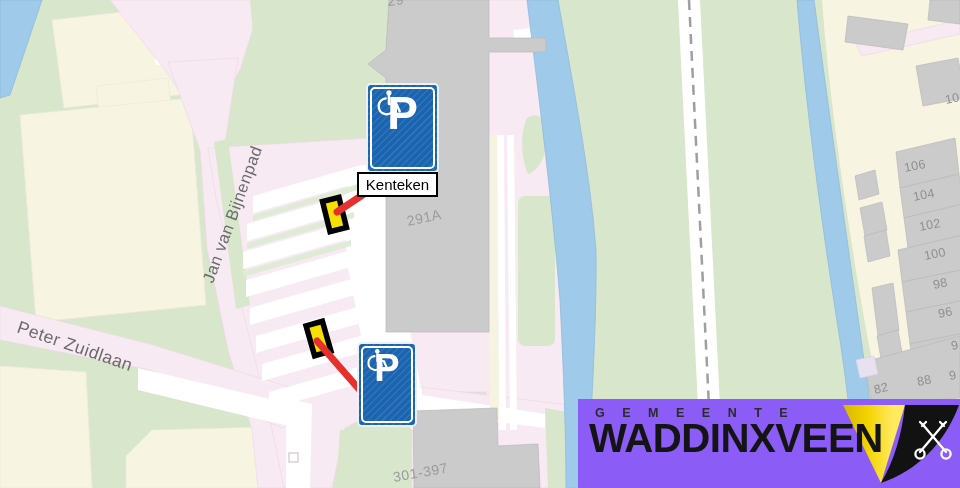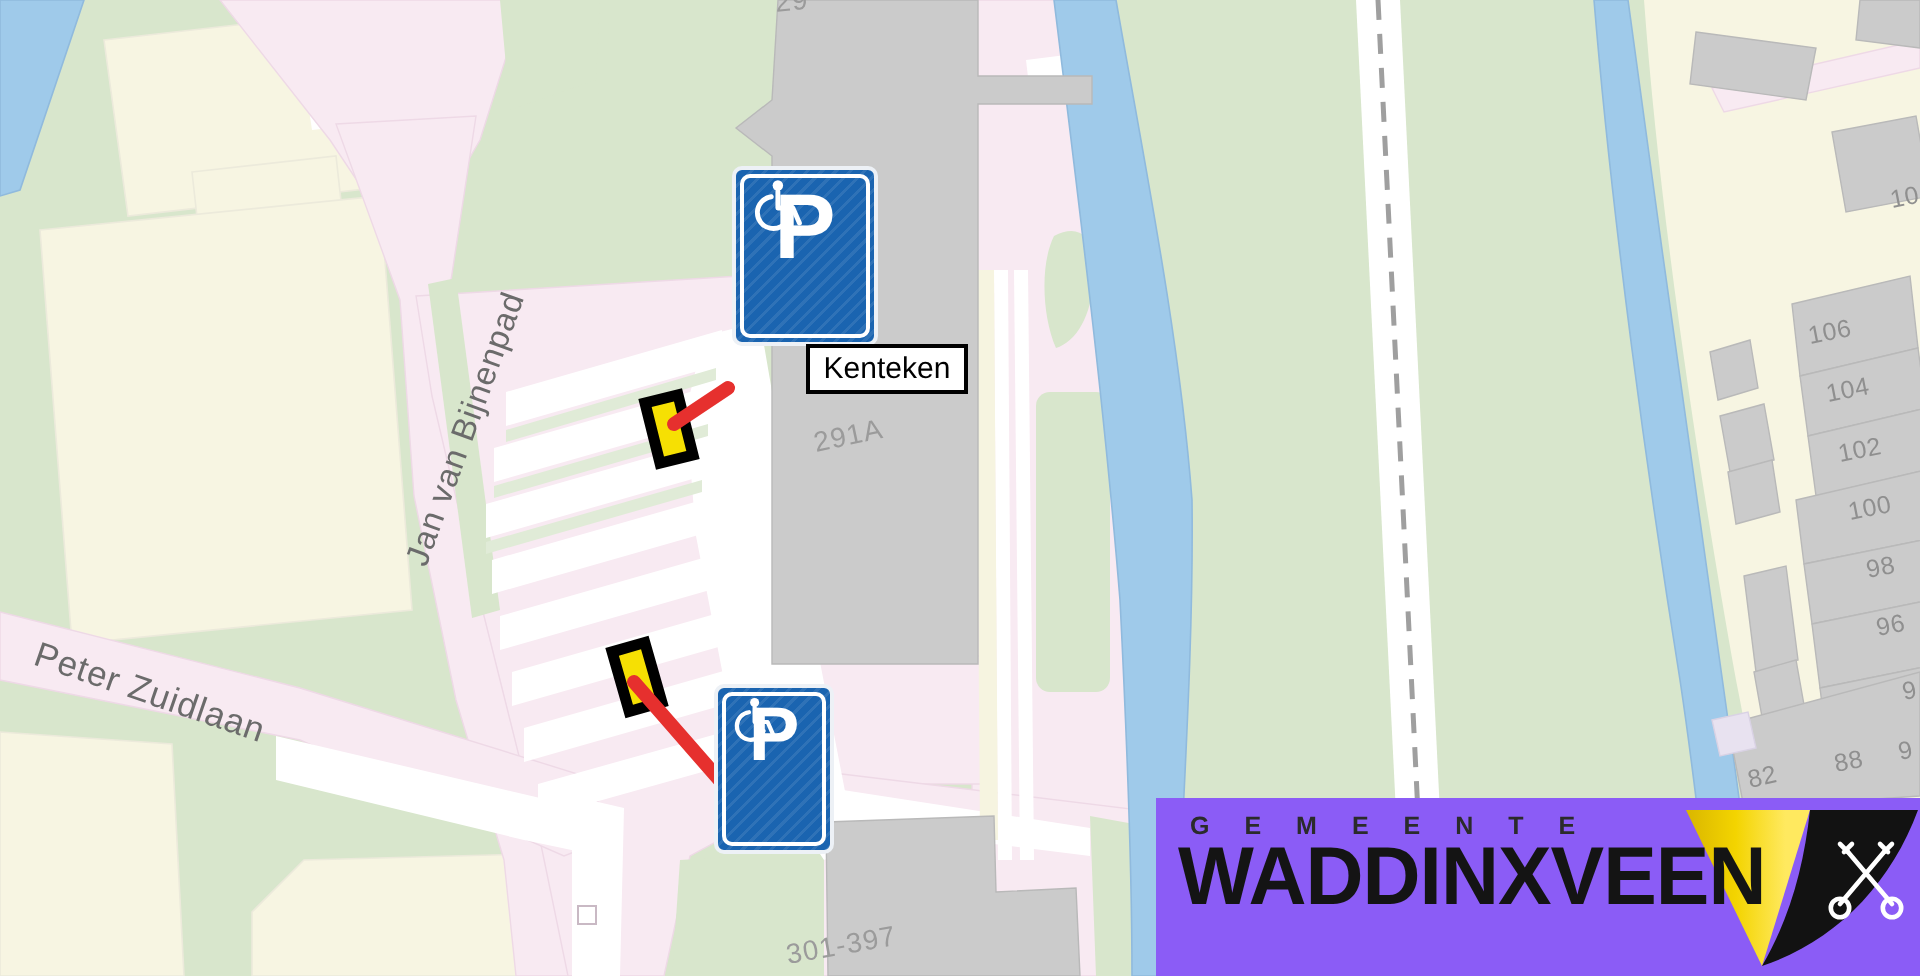--- a/index.html
+++ b/index.html
@@ -18,21 +18,21 @@
   .psign .inner{position:absolute;inset:2px;border:2.5px solid #ffffff;border-radius:5px;
          display:flex;flex-direction:column;align-items:center;justify-content:flex-start;}
   .p-letter{color:#ffffff;font-weight:700;line-height:1;margin-top:1px;}
   .sign1{left:366px;top:83px;width:73px;height:90px;}
   .sign1 .p-letter{font-size:46px;}
   .sign2{left:357px;top:342px;width:60px;height:85px;}
   .sign2 .p-letter{font-size:38px;}
   
   .kenteken{position:absolute;left:357px;top:172px;width:81px;height:25px;background:#ffffff;
          border:2.5px solid #000;box-sizing:border-box;display:flex;align-items:center;justify-content:center;
-         font-size:15px;color:#000;z-index:21;margin-left:46px;}
+         font-size:15px;color:#000;z-index:21;}
   
   .logo{position:absolute;left:578px;top:399px;width:409px;height:89px;background:#8b5cf6;z-index:30;}
   .logo .gem{position:absolute;left:17px;top:7px;font-size:12.5px;font-weight:700;color:#2b2b2b;letter-spacing:17.5px;}
   .logo .wad{position:absolute;left:11px;top:16px;font-size:41px;font-weight:700;color:#141414;
              letter-spacing:-.5px;transform:scaleX(.98);transform-origin:left top;white-space:nowrap;z-index:2;}
   .logo .tri{position:absolute;left:263px;top:4px;z-index:1;}
 </style>
 </head>
 <body>
 

